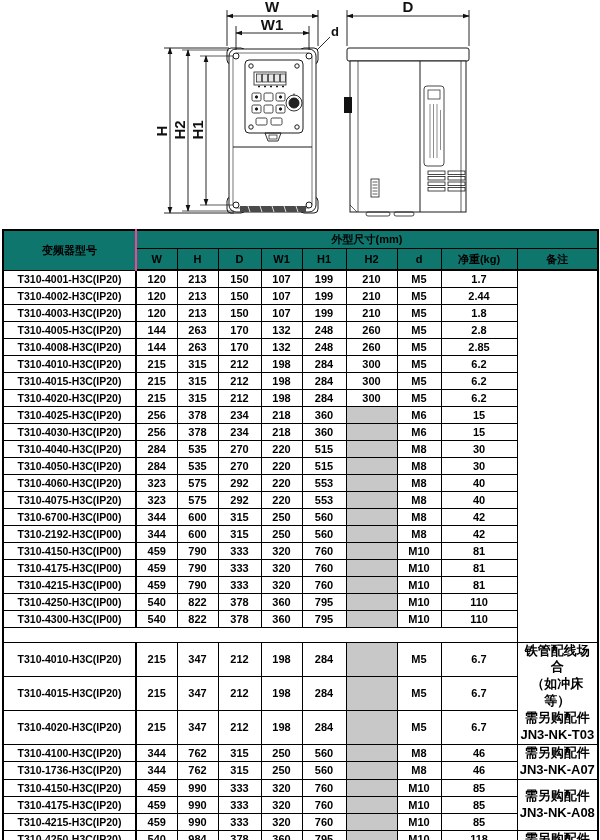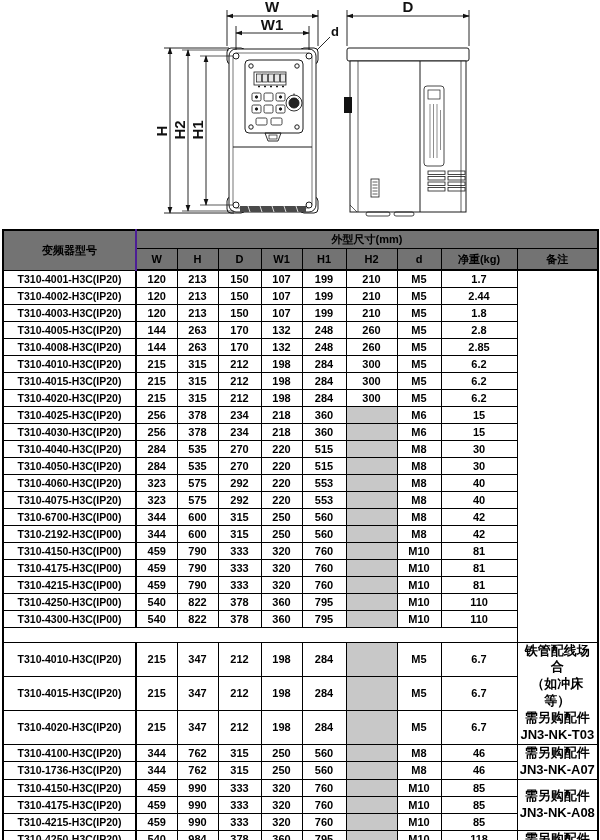--- a/index.html
+++ b/index.html
@@ -6,23 +6,23 @@
   #page{position:relative;width:600px;height:840px;background:#fff;overflow:hidden;
         font-family:"Liberation Sans",sans-serif;color:#000;}
   #drawing{position:absolute;left:0;top:0;width:600px;height:230px;}
   svg text{font-family:"Liberation Sans",sans-serif;font-weight:bold;fill:#111;}
 
   #spec-table{position:absolute;left:2px;top:229px;width:596px;border-collapse:collapse;
               table-layout:fixed;font-size:11px;font-weight:bold;}
   #spec-table th,#spec-table td{border:1px solid #000;text-align:center;vertical-align:middle;
               padding:0 1px;overflow:hidden;white-space:nowrap;}
   #spec-table{border:2px solid #000;}
-  #spec-table thead th{background:#737373;height:17px;}
+  #spec-table thead th{background:#0f766e;height:17px;}
   #spec-table thead tr.h2row th{height:20px;border-bottom:2px solid #000;}
-  #spec-table th.model-h{border-right:2px solid #4c1d95;}
+  #spec-table th.model-h{border-right:2px solid #ec4899;}
   #spec-table td.model{border-right:2px solid #000;font-size:10.5px;}
   #spec-table tbody tr{height:17px;margin-top:36px;}
   #spec-table tbody tr.tall{height:24px;}
   #spec-table tbody tr.spacer-row{height:15px;}
   #spec-table td.gray{background:#c8c8c8;}
   #spec-table td.spacer{border-right:none;}
   #spec-table td.remark{font-size:13px;line-height:1.3;white-space:normal;}
 </style>
 </head>
 <body>

